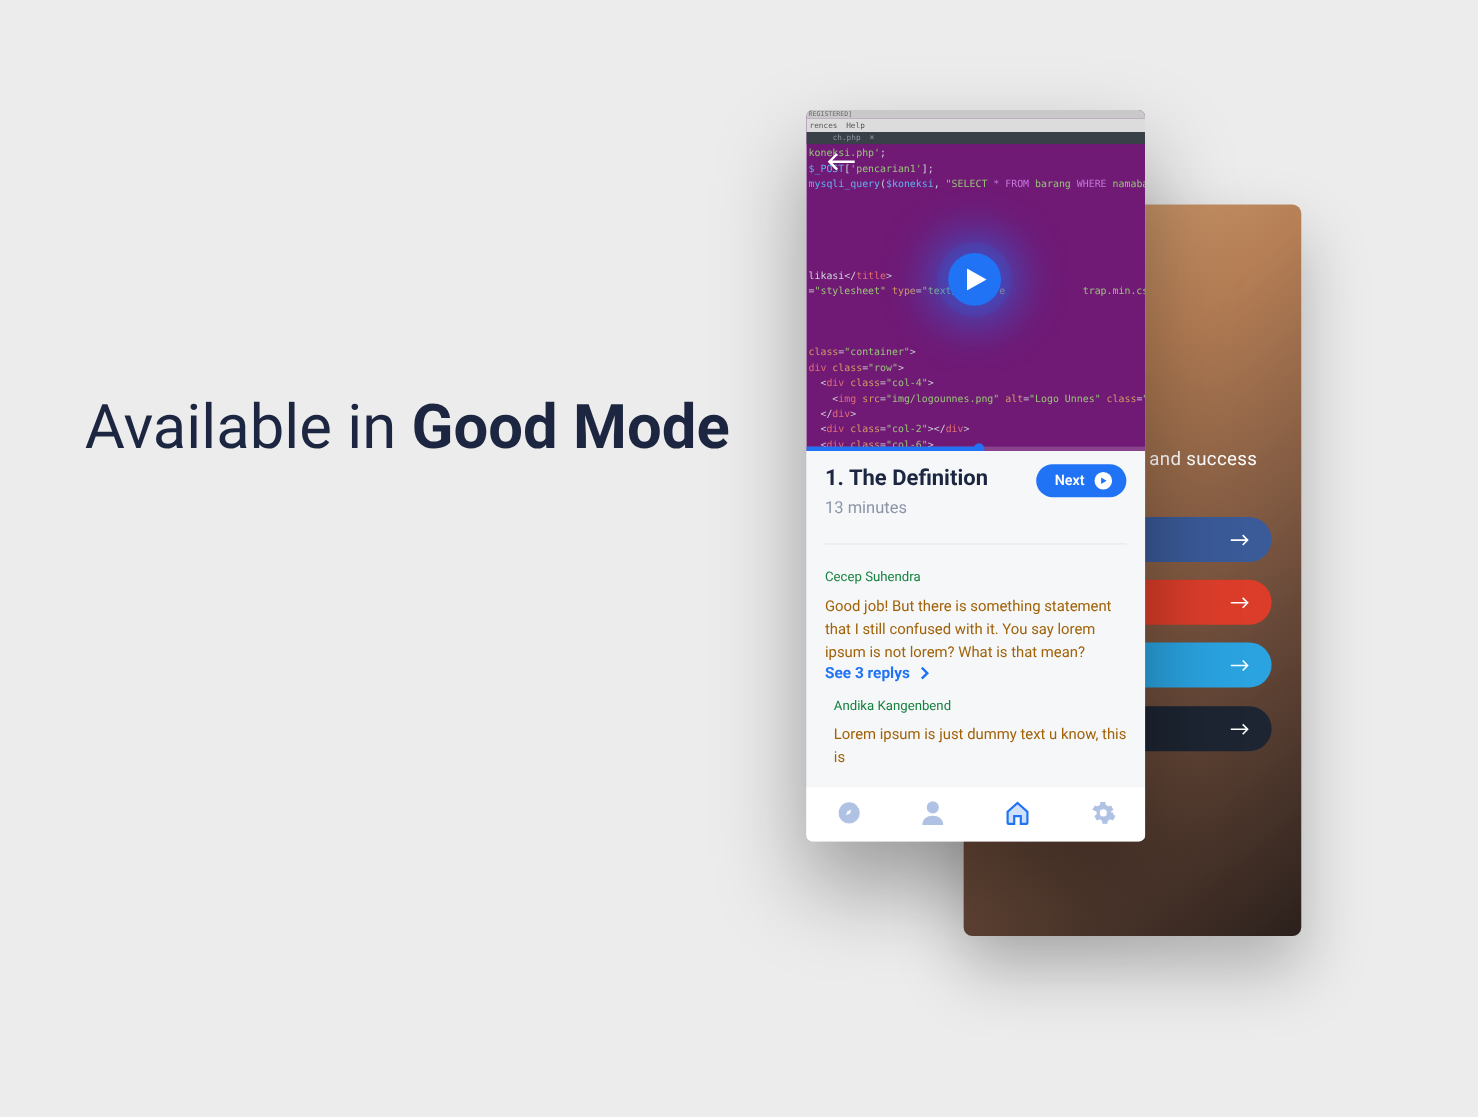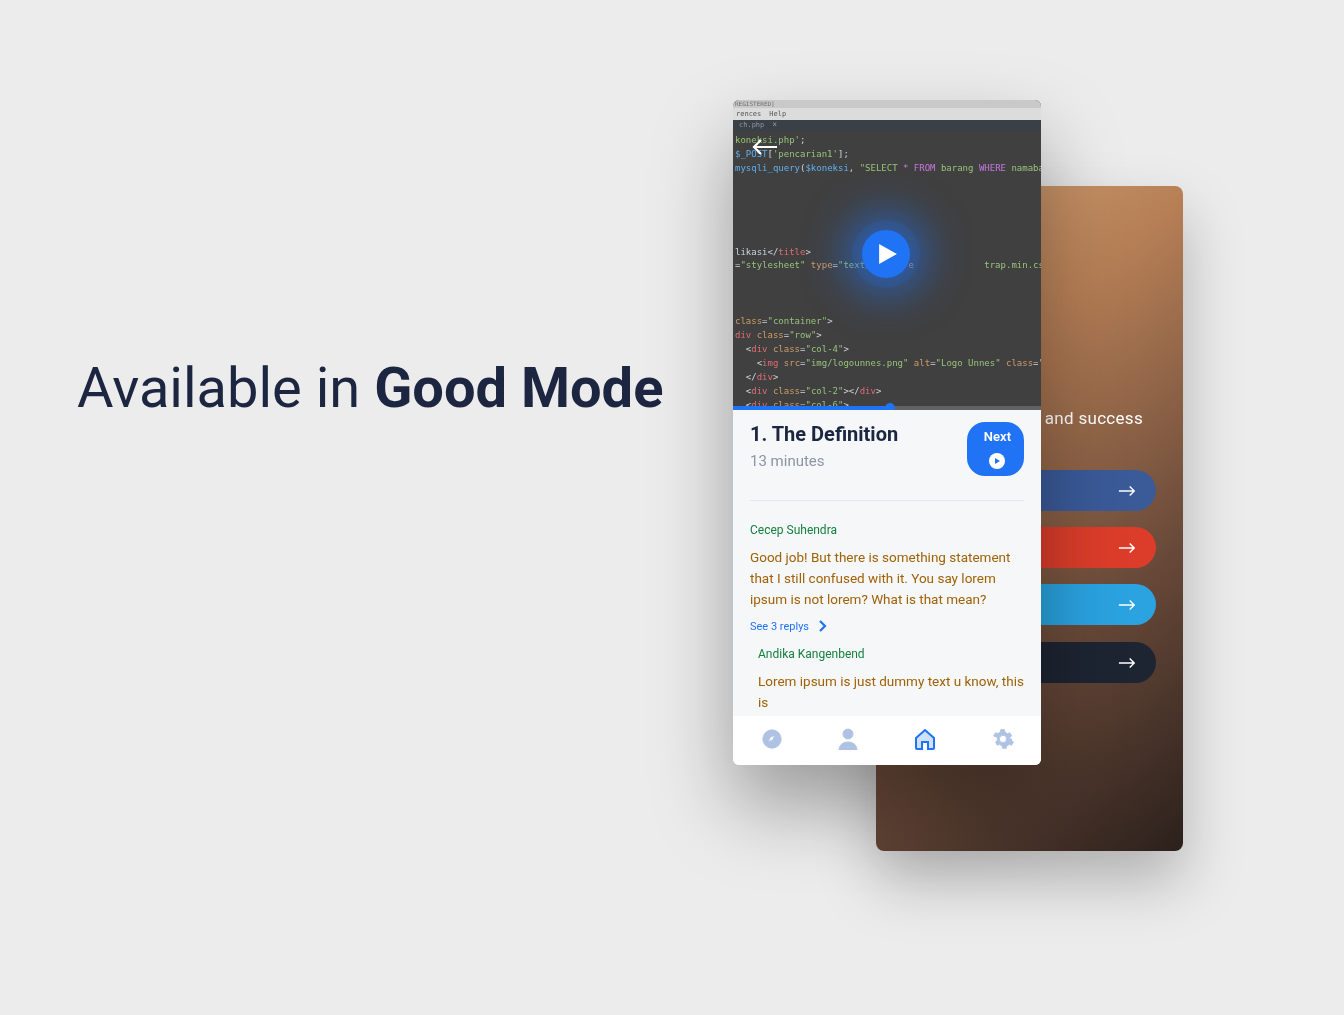--- a/index.html
+++ b/index.html
@@ -71,21 +71,21 @@
   background: #f5f7f9;
   border-radius: 6px;
   box-shadow: 0 40px 80px rgba(0,0,0,0.35);
   overflow: hidden;
   display: flex;
   flex-direction: column;
 }
 .video-area {
   position: relative;
   height: 310px;
-  background: #404040;
+  background: #701a75;
   color: #aab7c4;
   font-family: Menlo, Consolas, monospace;
   font-size: 9px;
   line-height: 1.55;
   overflow: hidden;
 }
 .video-topbar {
   height: 8px;
   background: #c9c9c9;
   color: #6b6b6b;
@@ -102,21 +102,21 @@
   display: flex;
   gap: 8px;
   align-items: center;
   padding-left: 3px;
 }
 .video-tab {
   height: 11px;
   background: #3a4048;
   display: flex;
   align-items: center;
-  padding: 0 6px;
+  padding: 0 24px;
   color: #8d98a4;
   font-size: 7px;
   gap: 8px;
 }
 .video-tab .x { font-size: 8px; }
 .code {
   padding: 3px 2px 3px 2px;
 }
 .code .line { white-space: pre; }
 .k-red { color: #e06c75; }
@@ -213,21 +213,20 @@
   background: #2073f5;
   color: #fff;
   border-radius: 18px;
   padding: 7px 13px 7px 17px;
   display: flex;
   align-items: center;
   gap: 9px;
   font-size: 13px;
   font-weight: 600;
   cursor: pointer;
-  flex-direction: column;
 }
 .next-btn .circ {
   width: 16px;
   height: 16px;
   border-radius: 50%;
   background: #fff;
   display: flex;
   align-items: center;
   justify-content: center;
 }
@@ -253,27 +252,26 @@
   font-size: 12px;
   color: #15803d;
 }
 .c-body {
   margin-top: 10px;
   font-size: 13.5px;
   line-height: 1.55;
   color: #a16207;
 }
 .see-replies {
-  margin-top: 10px;
   display: flex;
   align-items: center;
   gap: 10px;
   color: #2073f5;
-  font-weight: 400;
-  font-size: 11px;
+  font-weight: 700;
+  font-size: 14px;
   cursor: pointer;
 }
 
 .bottom-nav {
   height: 50px;
   background: #fff;
   display: flex;
   justify-content: space-around;
   align-items: center;
   border-top: 1px solid rgba(0,0,0,.03);

